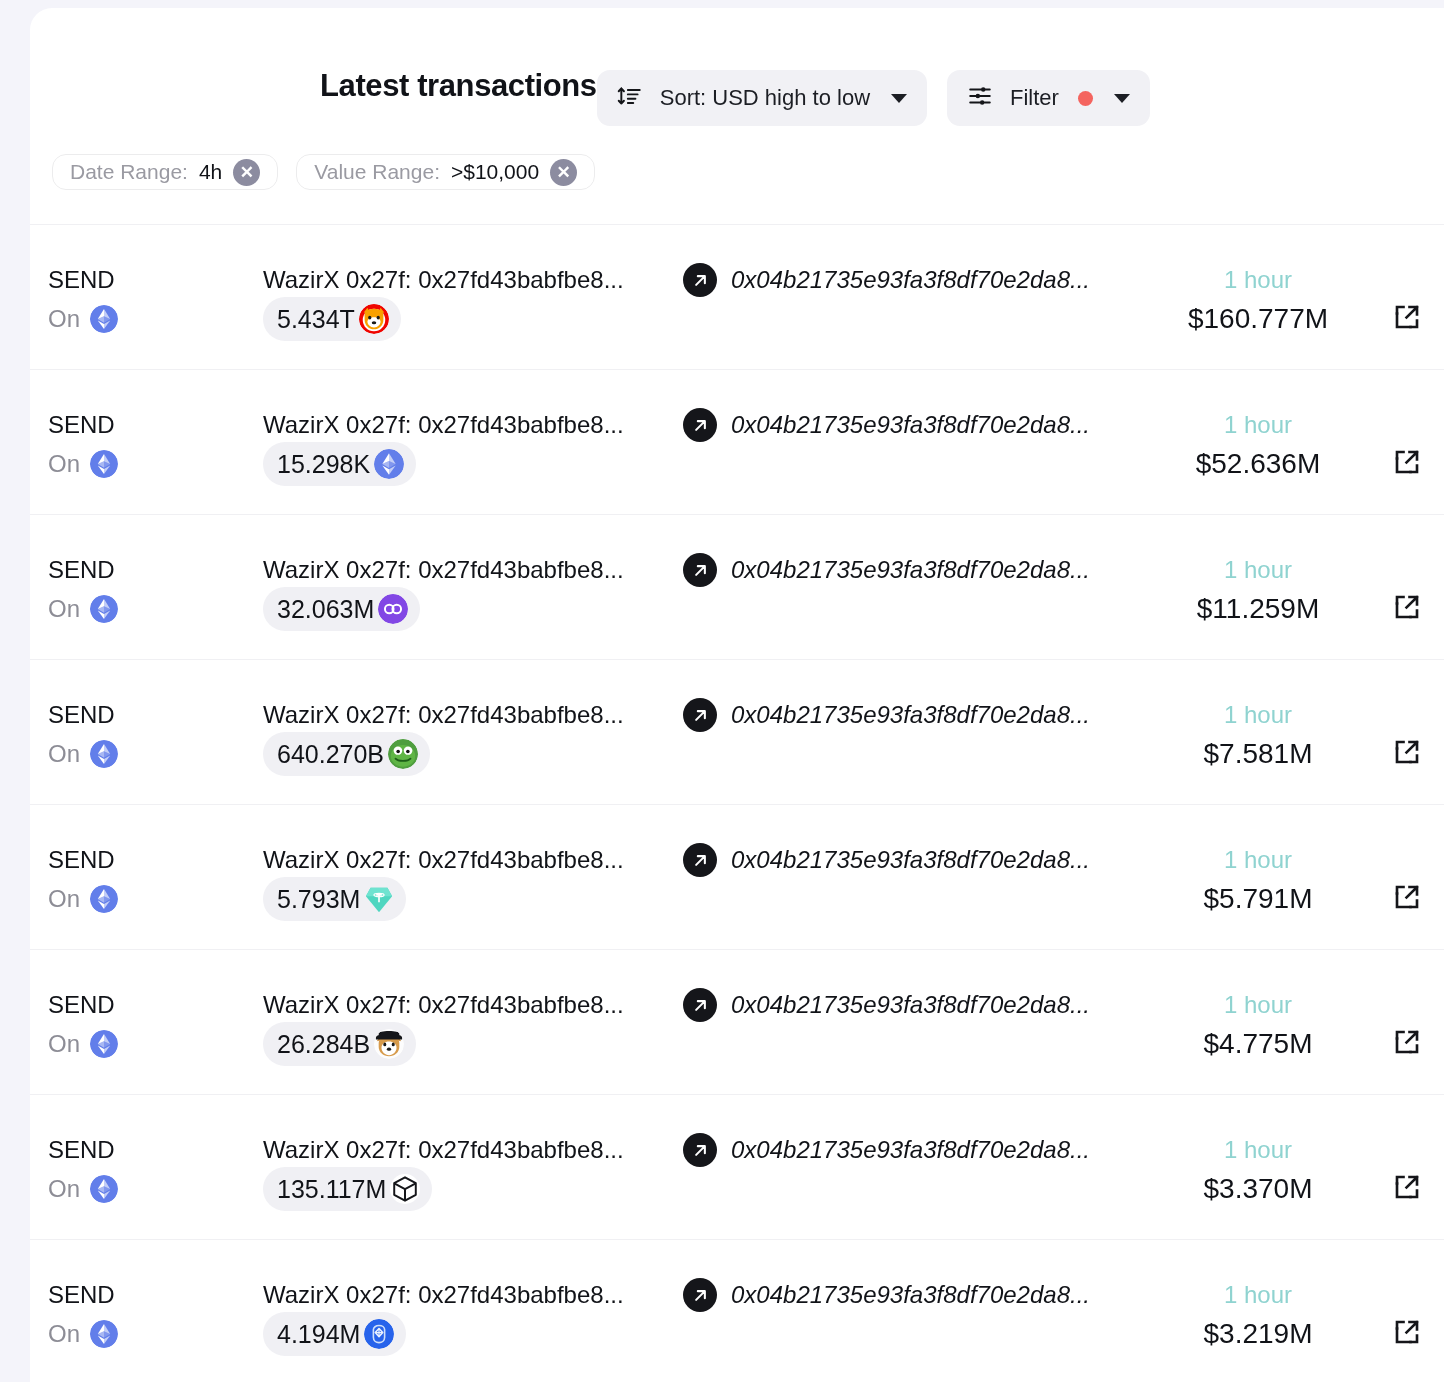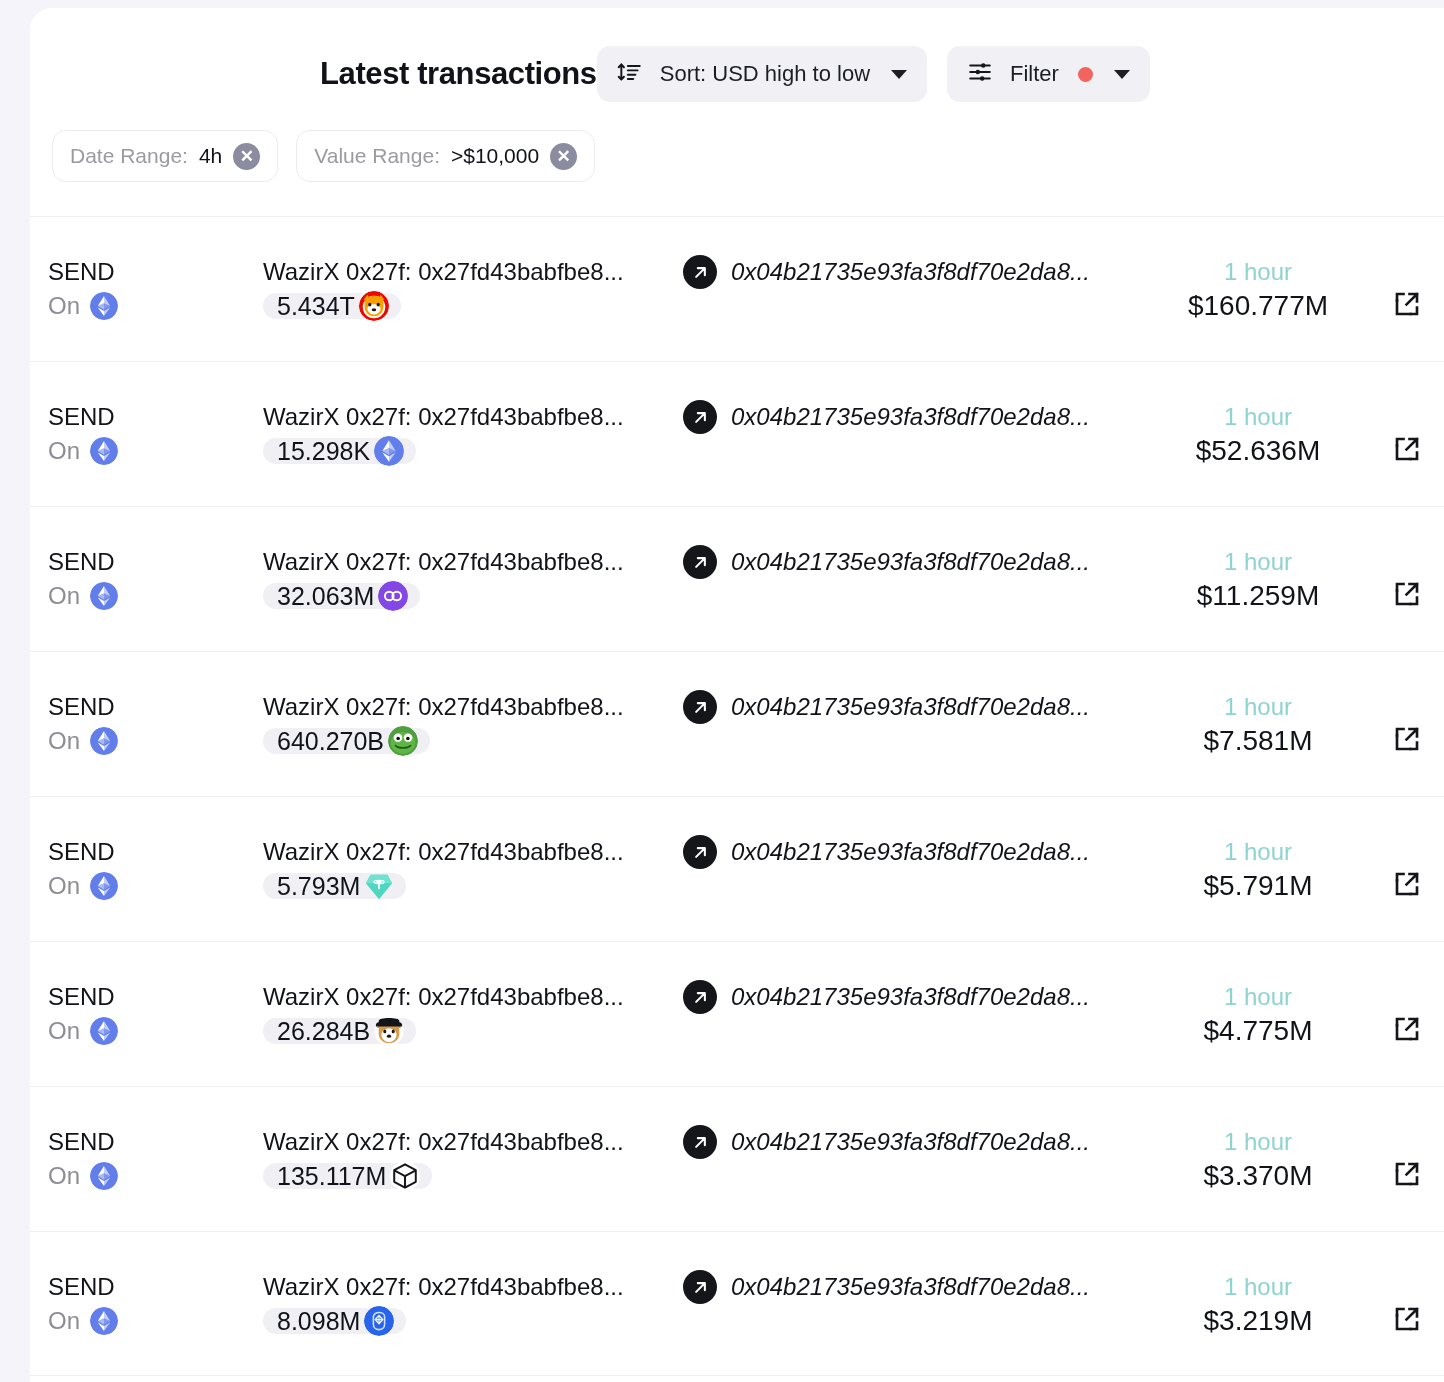--- a/index.html
+++ b/index.html
@@ -43,20 +43,21 @@
   .ctrl {
     display: flex;
     align-items: center;
     gap: 17px;
     background: #f1f1f5;
     border-radius: 13px;
     height: 56px;
     padding: 0 20px;
     cursor: pointer;
     border: none;
+    margin-top: 24px;
   }
   .ctrl-label { font-size: 22px; color: #1c1e24; white-space: nowrap; }
 
   .caret {
     width: 0; height: 0;
     border-left: 8px solid transparent;
     border-right: 8px solid transparent;
     border-top: 9px solid #1c1e24;
     margin-left: 4px;
   }
@@ -72,21 +73,21 @@
     display: flex;
     gap: 18px;
     padding: 28px 0 0 22px;
   }
   .chip {
     display: flex;
     align-items: center;
     gap: 11px;
     border: 1px solid #ececed;
     border-radius: 14px;
-    height: 52px;
+    height: 36px;
     padding: 0 17px;
     background: #fff;
     cursor: pointer;
   }
   .chip-label { font-size: 21px; color: #9a9aa2; }
   .chip-value { font-size: 21px; color: #111318; font-weight: 500; }
   .chip-x {
     width: 27px; height: 27px; border-radius: 50%;
     background: #8c8ca0;
     color: #fff;
@@ -152,21 +153,21 @@
   .ext-link { cursor: pointer; display: block; }
 
   
   .amount-pill {
     display: inline-flex;
     align-items: center;
     gap: 4px;
     background: #f0f0f4;
     border-radius: 999px;
     padding: 5px 12px 5px 14px;
-    height: 26px;
+    height: 44px;
     cursor: pointer;
   }
   .amount-val { font-size: 25px; color: #111318; }
   .tok { width: 30px; height: 30px; border-radius: 50%; flex: 0 0 30px; display:block; }
 
   .chain-ico { width: 28px; height: 28px; border-radius: 50%; display: block; }
 </style>
 </head>
 <body>
 
@@ -648,21 +649,21 @@
                   <path d="M16 4.5L8.9 16.1 16 12.9z" fill="#fff"></path>
                   <path d="M16 21.6v5.9l7.1-9.9z" fill="#fff" fill-opacity=".62"></path>
                   <path d="M16 27.5v-5.9L8.9 17.6z" fill="#fff"></path>
                   <path d="M16 20.3l7.1-4.2L16 12.9z" fill="#fff" fill-opacity=".2"></path>
                   <path d="M8.9 16.1l7.1 4.2v-7.4z" fill="#fff" fill-opacity=".45"></path>
                 </svg>
               </span>
             </span>
           </div>
           <div class="col-from"><span class="amount-pill">
-              <span class="amount-val">8.098M</span>
+              <span class="amount-val">4.194M</span>
               <span>
                 <svg class="tok" viewBox="0 0 32 32">
                   <circle cx="16" cy="16" r="16" fill="#2763eb"></circle>
                   <path d="M10 11.5c0-2.6 2.7-4.5 6-4.5s6 1.9 6 4.5v8c0 3.4-2.7 5.7-6 5.7s-6-2.3-6-5.7z" fill="none" stroke="#cfe0fb" stroke-width="1.7"></path>
                   <path d="M16 10.2l4 4.3-4 4.3-4-4.3z" fill="none" stroke="#e9f1ff" stroke-width="1.6" stroke-linejoin="round"></path>
                   <path d="M16 10.2v8.6M12 14.5h8" stroke="#e9f1ff" stroke-width="1.3"></path>
                 </svg>
               </span>
             </span></div>
           <div class="col-arrow"></div>

